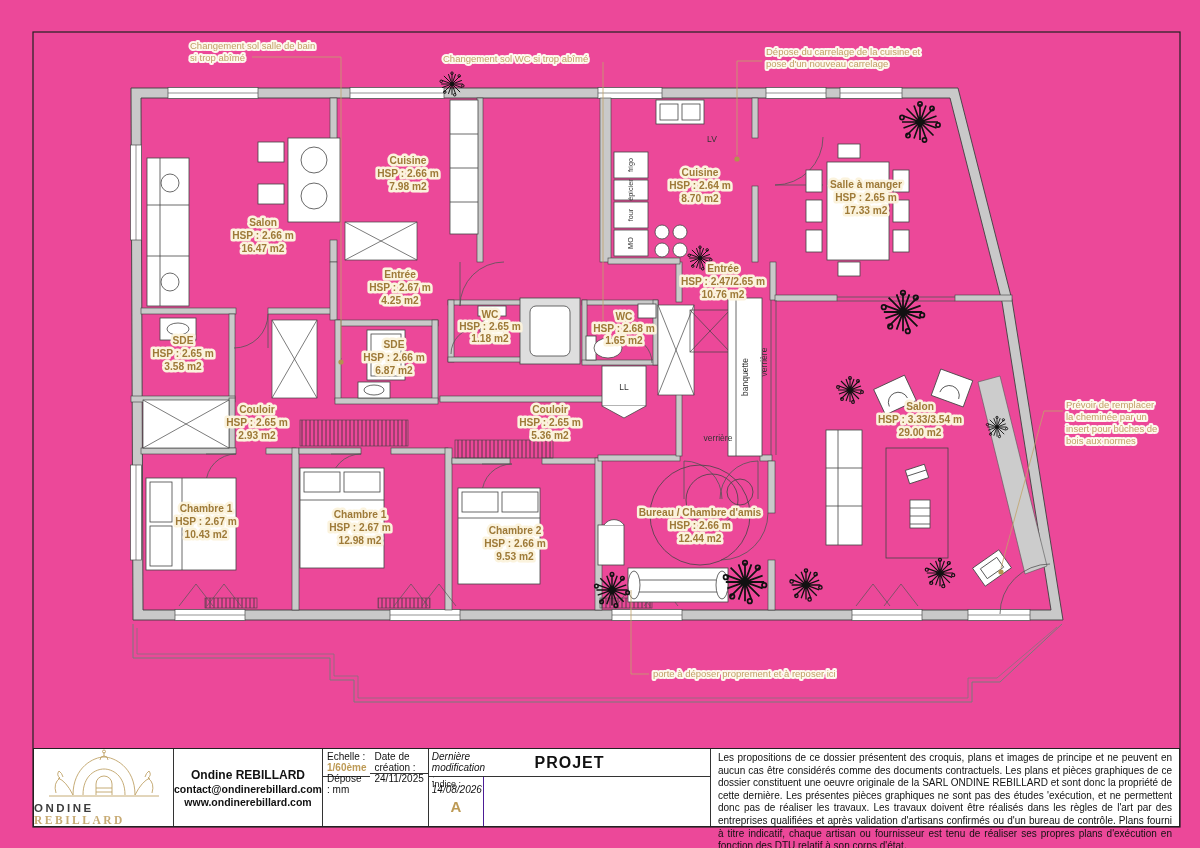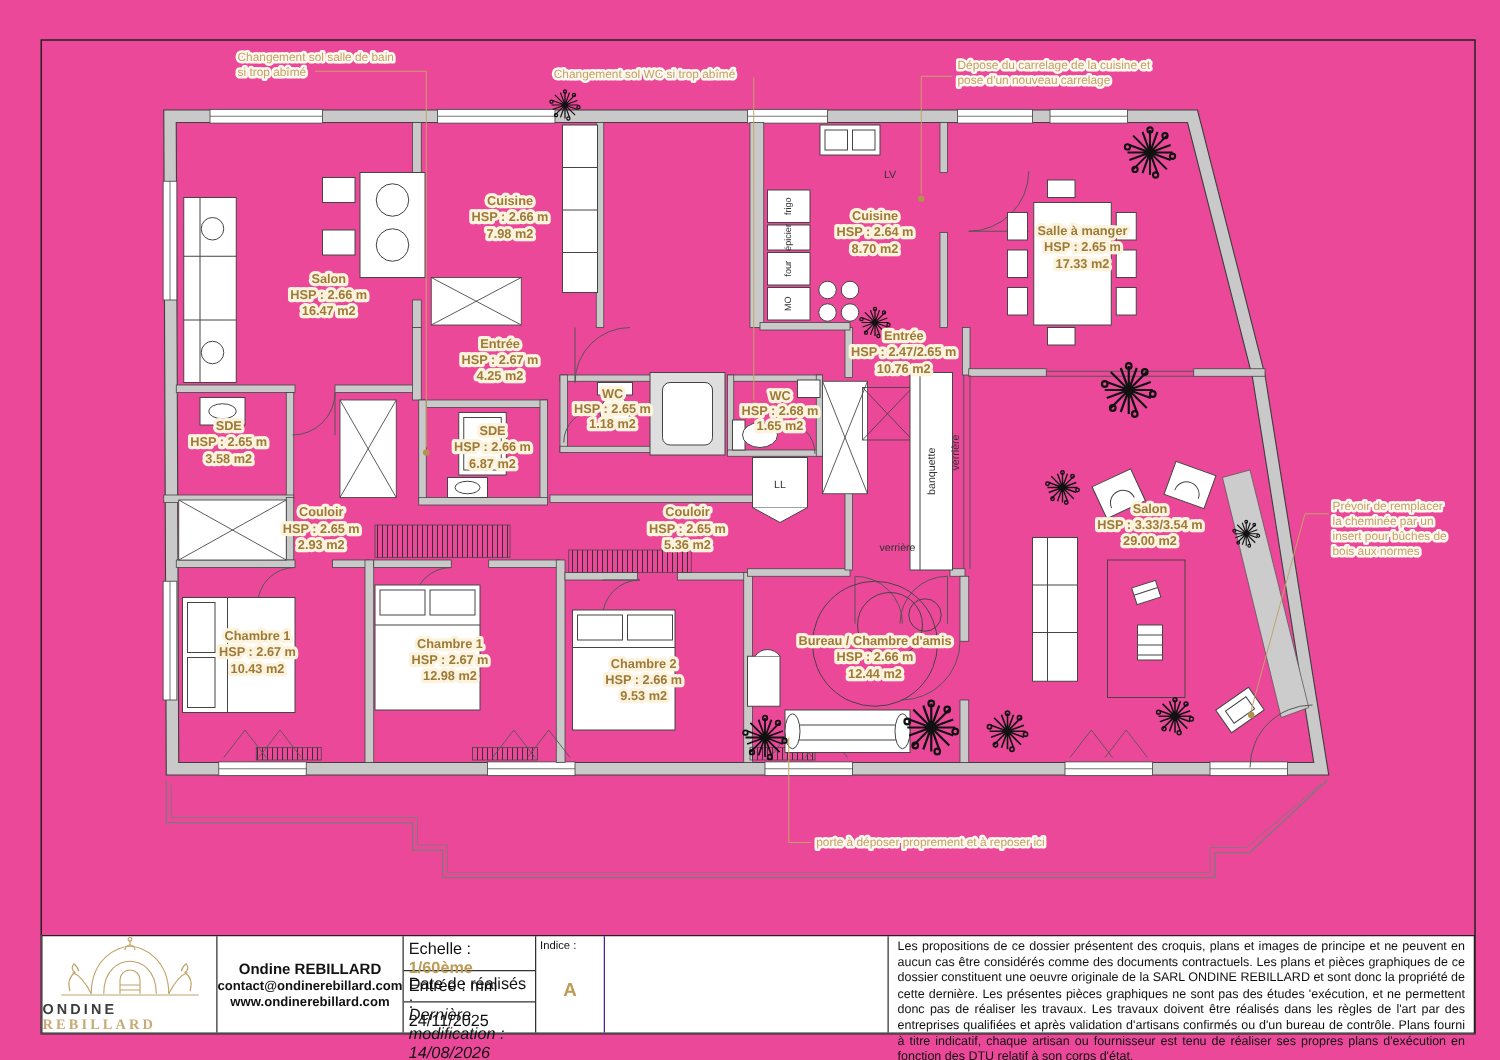--- a/index.html
+++ b/index.html
@@ -19,21 +19,21 @@
   .tb{position:absolute;left:33px;top:748px;width:1147px;height:79px;box-sizing:border-box;
       border:1px solid #222;display:flex;background:#fff;font-family:"Liberation Sans",sans-serif;}
   .tb .cell{box-sizing:border-box;border-right:1px solid #333;}
   .tb-logo{width:140px;display:flex;flex-direction:column;align-items:center;justify-content:center;}
   .logo-words{font:bold 11.5px "Liberation Sans",sans-serif;letter-spacing:2.5px;margin-top:1px;}
   .logo-w1{color:#3c3c3c;}
   .logo-w2{color:#c8ab74;font-family:Liberation Serif, serif;}
   .tb-contact{width:149px;display:flex;flex-direction:column;align-items:center;justify-content:center;gap:1px;}
   .tb-contact .name{font-weight:bold;font-size:12px;color:#111;}
   .tb-contact .line{font-size:10.5px;color:#111;font-weight:bold;}
-  .tb-meta{width:106px;display:flex;flex-direction:column;font-size:13px;color:#111;}
+  .tb-meta{width:106px;display:flex;flex-direction:row;font-size:10px;color:#111;}
   .tb-meta>div{box-sizing:border-box;padding:2px 4px;}
   .meta-r1{height:28px;border-bottom:1px solid #333;}
   .meta-r2{height:25px;border-bottom:1px solid #333;}
   .meta-r3{flex:1;font-style:italic;}
   .gold{color:#bd9a55;font-weight:bold;}
   .tb-project{width:282px;display:flex;flex-direction:column;}
   .proj-head{height:28px;box-sizing:border-box;border-bottom:1px solid #333;display:flex;align-items:center;justify-content:center;
              font-size:16px;font-weight:bold;letter-spacing:1px;color:#111;}
   .proj-body{flex:1;display:flex;}
   .indice{width:55px;box-sizing:border-box;border-right:1px solid #4c1d95;padding:2px 3px;font-size:9px;color:#111;
@@ -482,33 +482,34 @@
   <div class="cell tb-contact">
     <div class="name">Ondine REBILLARD</div>
     <div class="line">contact@ondinerebillard.com</div>
     <div class="line">www.ondinerebillard.com</div>
   </div>
 
   <div class="cell tb-meta">
     <div class="meta-r1">
       <span>Echelle :</span>
       <span class="gold">1/60ème</span><br>
-      <span>Entrée : mm</span>
+      <span>Dépose : mm</span>
     </div>
     <div class="meta-r2">
-      <span>Date de réalisés :</span><br>
+      <span>Date de création :</span><br>
       <span>24/11/2025</span>
     </div>
     <div class="meta-r3">
       <span>Dernière modification :</span><br>
       <span>14/08/2026</span>
     </div>
   </div>
 
   <div class="cell tb-project">
+    <div class="proj-head">PROJET</div>
     <div class="proj-body">
       <div class="indice">
         <span>Indice :</span>
         <span class="val">A</span>
       </div>
       <div class="proj-empty"></div>
     </div>
   </div>
 
   <div class="cell tb-legal">Les propositions de ce dossier présentent des croquis, plans et images de principe et ne peuvent en aucun cas être considérés comme des documents contractuels. Les plans et pièces graphiques de ce dossier constituent une oeuvre originale de la SARL ONDINE REBILLARD et sont donc la propriété de cette dernière. Les présentes pièces graphiques ne sont pas des études 'exécution, et ne permettent donc pas de réaliser les travaux. Les travaux doivent être réalisés dans les règles de l'art par des entreprises qualifiées et après validation d'artisans confirmés ou d'un bureau de contrôle. Plans fourni à titre indicatif, chaque artisan ou fournisseur est tenu de réaliser ses propres plans d'exécution en fonction des DTU relatif à son corps d'état.</div>

